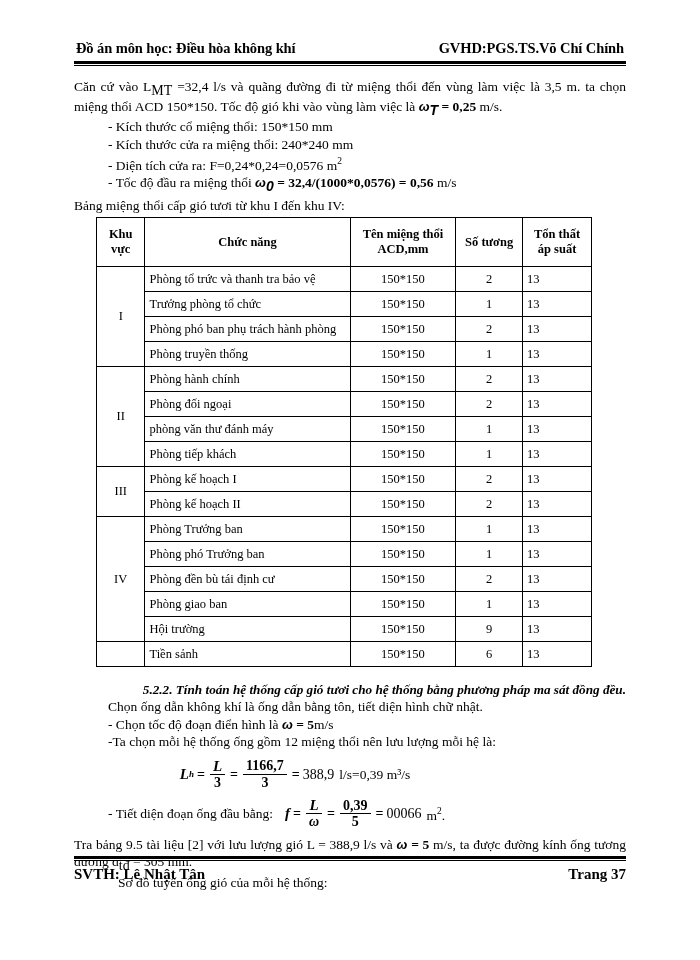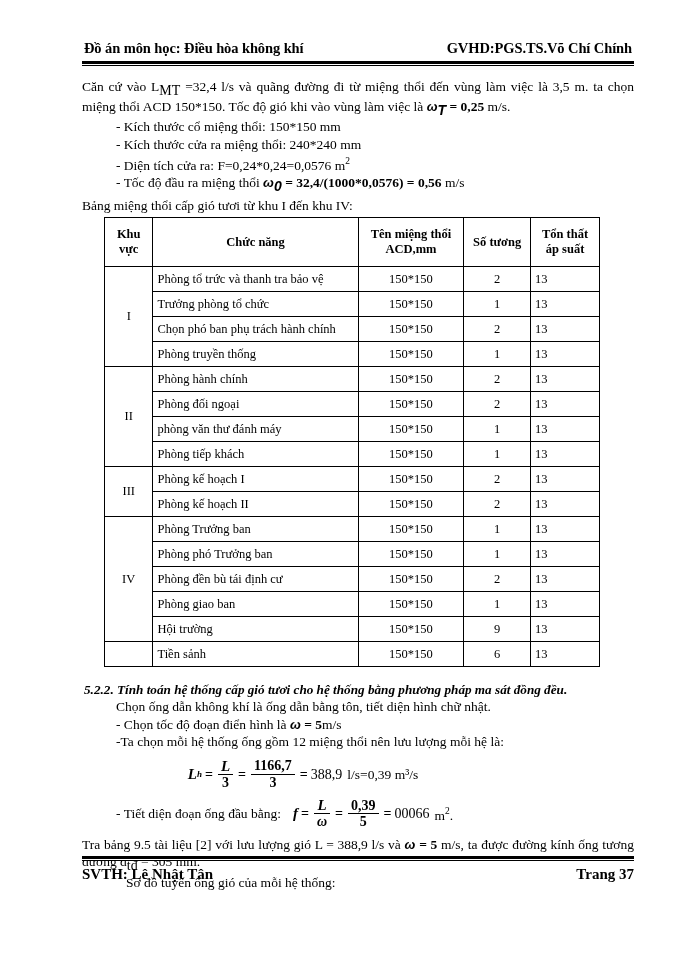--- a/index.html
+++ b/index.html
@@ -10,21 +10,21 @@
   body {
     width: 700px;
     height: 960px;
     font-family: "Liberation Serif", "DejaVu Serif", serif;
     color: #000000;
     overflow: hidden;
     position: relative;
   }
   .page {
     position: absolute;
-    left: 8px; top: 0;
+    left: 0; top: 0;
     width: 654px;
     height: 960px;
     box-sizing: border-box;
     padding: 13px;
   }
   .content {
     position: absolute;
     left: 74px;
     top: 40px;
     width: 552px;
@@ -115,20 +115,21 @@
   table.main tbody td { height: 20px; }
 
   
   .sec-head {
     margin-top: 14px;
     font-weight: bold;
     font-style: italic;
     font-size: 13.2px;
     line-height: 17px;
     padding-left: 2px;
+    text-align: right;
   }
   .sub-line {
     margin-left: 34px;
     font-size: 13.5px;
     line-height: 17.5px;
   }
 
   
   .formula-row {
     display: flex;
@@ -259,21 +260,21 @@
             <td class="c-qty">2</td>
             <td class="c-loss">13</td>
           </tr>
           <tr>
             <td class="c-func">Trưởng phòng tổ chức</td>
             <td class="c-name">150*150</td>
             <td class="c-qty">1</td>
             <td class="c-loss">13</td>
           </tr>
           <tr>
-            <td class="c-func">Chọn phó ban phụ trách hành chính</td>
+            <td class="c-func">Phòng phó ban phụ trách hành phòng</td>
             <td class="c-name">150*150</td>
             <td class="c-qty">2</td>
             <td class="c-loss">13</td>
           </tr>
           <tr>
             <td class="c-func">Phòng truyền thống</td>
             <td class="c-name">150*150</td>
             <td class="c-qty">1</td>
             <td class="c-loss">13</td>
           </tr>

